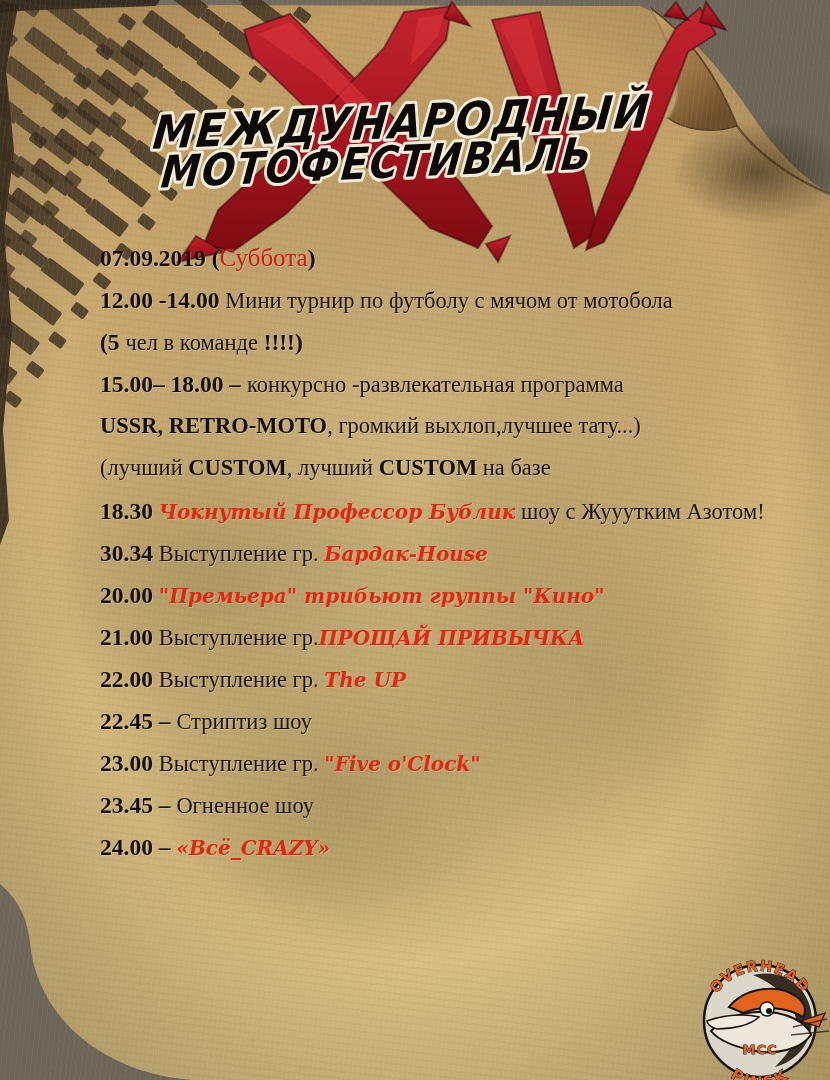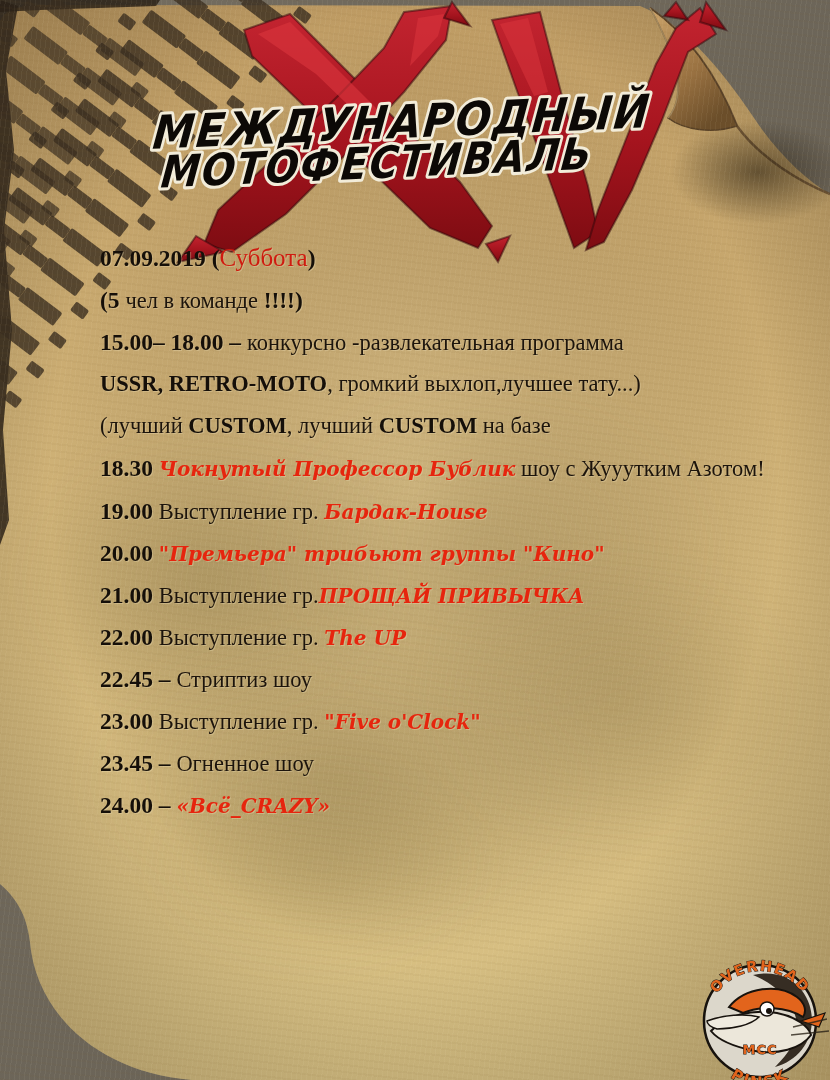--- a/index.html
+++ b/index.html
@@ -256,26 +256,27 @@
       <path d="M500,24 L528,18 L548,92 L534,96 Z" fill="#d8343c" stroke="none" opacity="0.55"></path>
     </g>
     <g transform="rotate(-2.5 400 140)" font-family="DejaVu Sans, sans-serif" font-weight="bold" font-style="italic" fill="#0c0906" stroke="#f2ecd9" stroke-width="6" stroke-linejoin="round" paint-order="stroke" letter-spacing="2">
       <text x="171" y="138" font-size="46" textLength="498" lengthAdjust="spacingAndGlyphs" transform="skewX(-8)">МЕЖДУНАРОДНЫЙ</text>
       <text x="183" y="177" font-size="44" textLength="432" lengthAdjust="spacingAndGlyphs" transform="skewX(-8)">МОТОФЕСТИВАЛЬ</text>
     </g>
   </svg>
 
   <div class="schedule" id="schedule">
       <div class="sched-line"><span class="seg-time">07.09.2019 (</span><span class="seg-redserif">Суббота</span><span class="seg-time">)</span></div>
+      <div class="sched-line"><span class="seg-time">12.00 -14.00 </span><span class="seg-plain">Мини турнир по футболу с мячом от мотобола</span></div>
       <div class="sched-line"><span class="seg-time">(5 </span><span class="seg-plain">чел в команде </span><span class="seg-time">!!!!)</span></div>
       <div class="sched-line"><span class="seg-time">15.00– 18.00 – </span><span class="seg-plain">конкурсно -развлекательная программа</span></div>
       <div class="sched-line"><span class="seg-boldcaps">USSR, RETRO-MOTO</span><span class="seg-plain">, громкий выхлоп,лучшее тату...)</span></div>
       <div class="sched-line"><span class="seg-plain"> (лучший </span><span class="seg-boldcaps">CUSTOM</span><span class="seg-plain">, лучший </span><span class="seg-boldcaps">CUSTOM</span><span class="seg-plain"> на базе</span></div>
       <div class="sched-line"><span class="seg-time">18.30  </span><span class="seg-script">Чокнутый Профессор Бублик</span><span class="seg-plain"> шоу с Жууутким Азотом!</span></div>
-      <div class="sched-line"><span class="seg-time">19.00 </span><span class="seg-plain">Выступление гр. </span><span class="seg-script">Бардак-House</span></div>
+      <div class="sched-line"><span class="seg-time">30.34 </span><span class="seg-plain">Выступление гр. </span><span class="seg-script">Бардак-House</span></div>
       <div class="sched-line"><span class="seg-time">20.00 </span><span class="seg-script">"Премьера" трибьют группы "Кино"</span></div>
       <div class="sched-line"><span class="seg-time">21.00 </span><span class="seg-plain">Выступление гр.</span><span class="seg-script">ПРОЩАЙ ПРИВЫЧКА</span></div>
       <div class="sched-line"><span class="seg-time">22.00 </span><span class="seg-plain">Выступление гр. </span><span class="seg-script">The UP</span></div>
       <div class="sched-line"><span class="seg-time">22.45 – </span><span class="seg-plain">Стриптиз шоу</span></div>
       <div class="sched-line"><span class="seg-time">23.00 </span><span class="seg-plain">Выступление гр. </span><span class="seg-script">"Five o'Clock"</span></div>
       <div class="sched-line"><span class="seg-time">23.45 – </span><span class="seg-plain">Огненное шоу</span></div>
       <div class="sched-line"><span class="seg-time">24.00 – </span><span class="seg-script">«Всё_CRAZY»</span></div>
     </div>
 
   <svg class="layer" style="left:693px;top:957px;" width="137" height="123" viewBox="0 0 137 123">

